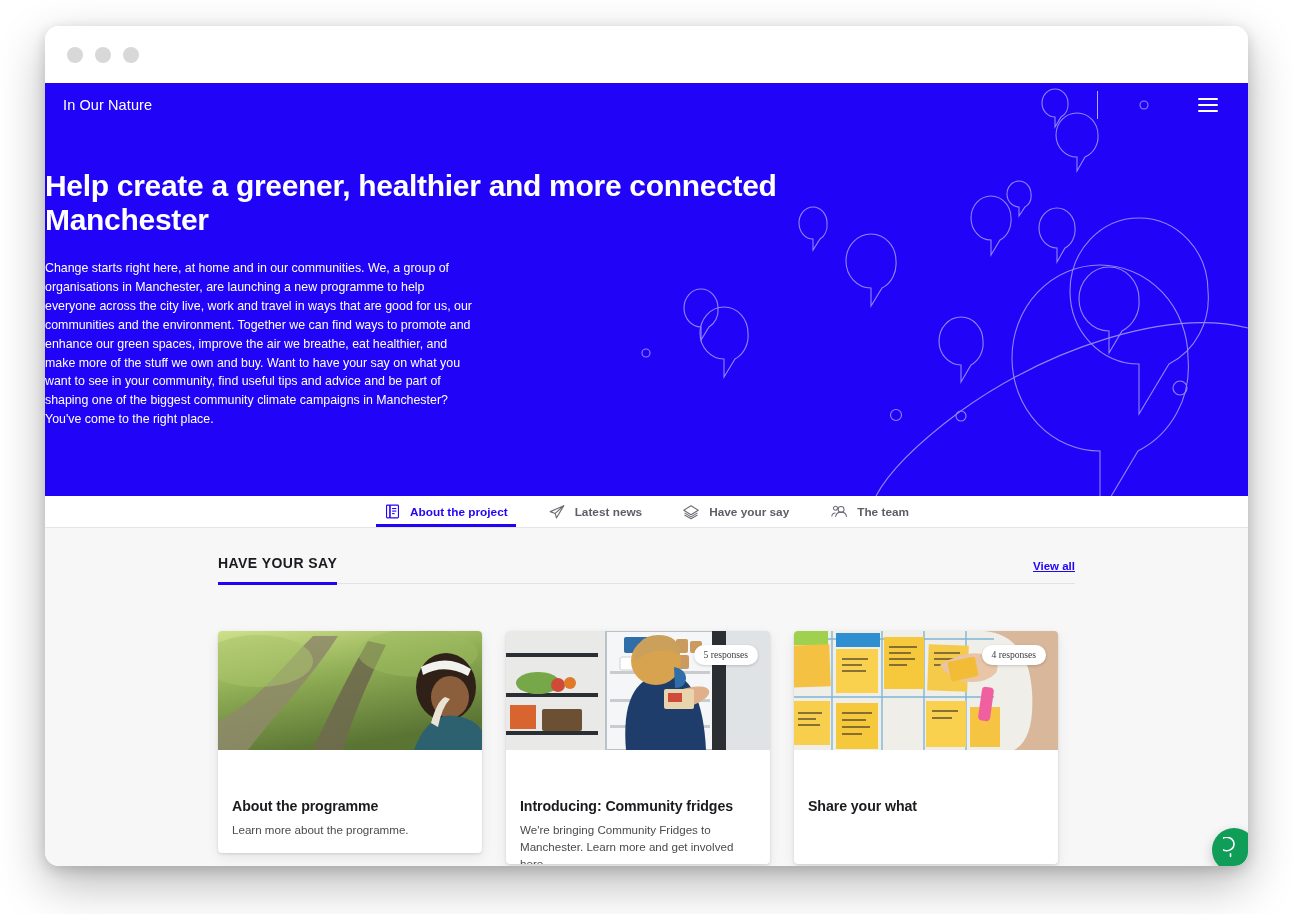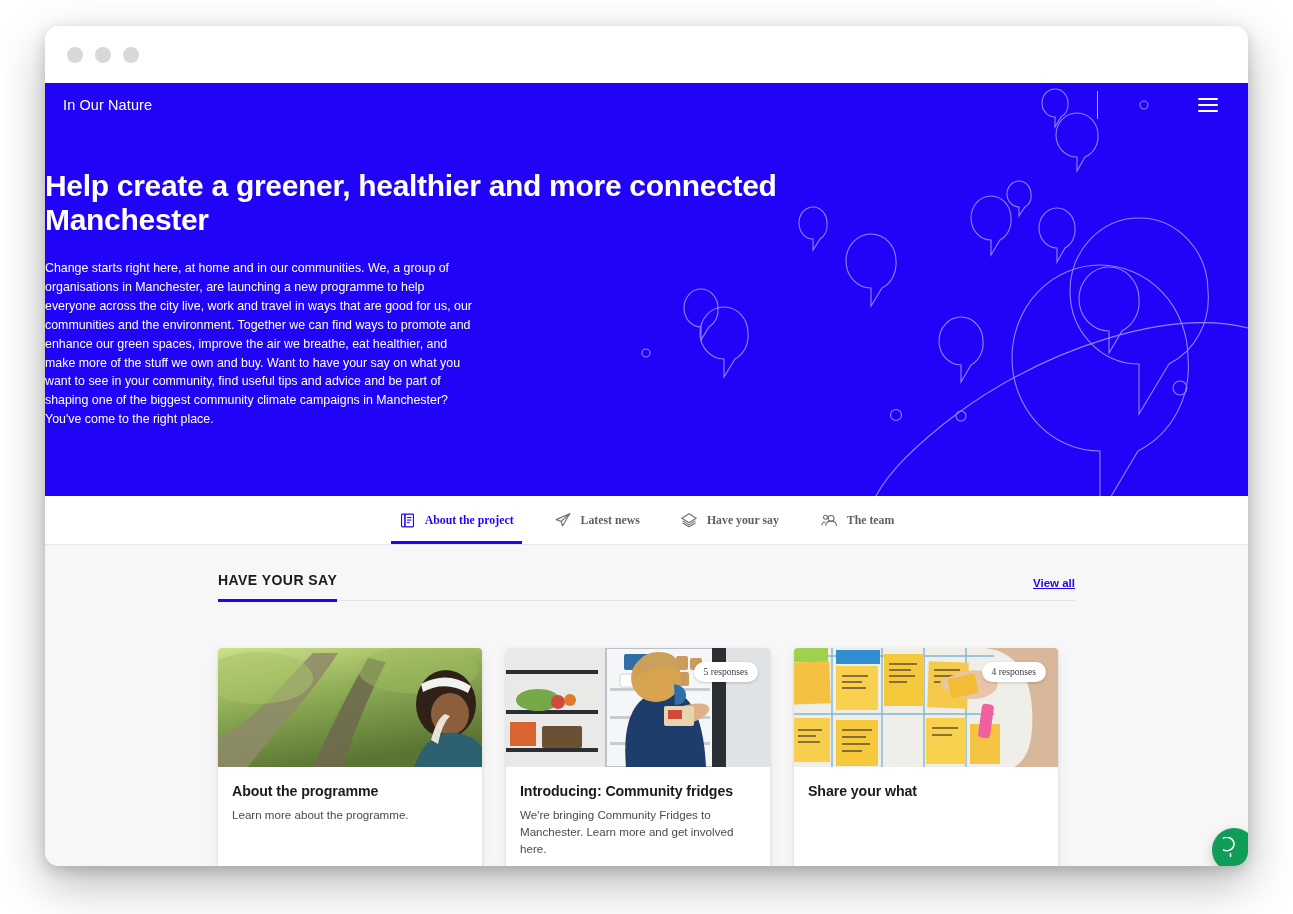--- a/index.html
+++ b/index.html
@@ -104,28 +104,27 @@
   .hero-text {
     margin-top: 22px;
     color: #ffffff;
     font-size: 12.4px;
     line-height: 1.52;
     max-width: 428px;
   }
 
   
   .tabbar {
-    height: 49px;
+    height: 32px;
     background: #ffffff;
     border-bottom: 1px solid #e6e6e8;
     display: flex;
     align-items: stretch;
     justify-content: center;
     gap: 0;
-    font-family: Liberation Serif, serif;
   }
   .tab {
     display: flex;
     align-items: center;
     gap: 9px;
     padding: 0 20px;
     position: relative;
     cursor: pointer;
     color: #5c5f66;
     font-size: 11.8px;
@@ -201,21 +200,21 @@
     top: 14px; right: 12px;
     background: #ffffff;
     border-radius: 12px;
     padding: 4px 10px 5px;
     font-size: 9.6px;
     color: #3d3d42;
     font-weight: normal;
     box-shadow: 0 1px 3px rgba(0,0,0,0.18);
     white-space: nowrap;
   }
-  .card-body { padding: 16px 14px 18px; }
+  .card-body { padding: 16px 14px 18px; margin-top: 32px; }
   .card-title {
     font-size: 14.2px;
     font-weight: bold;
     color: #1b1b1f;
     letter-spacing: -0.1px;
   }
   .card-desc {
     margin-top: 8px;
     font-size: 11.6px;
     line-height: 1.45;

